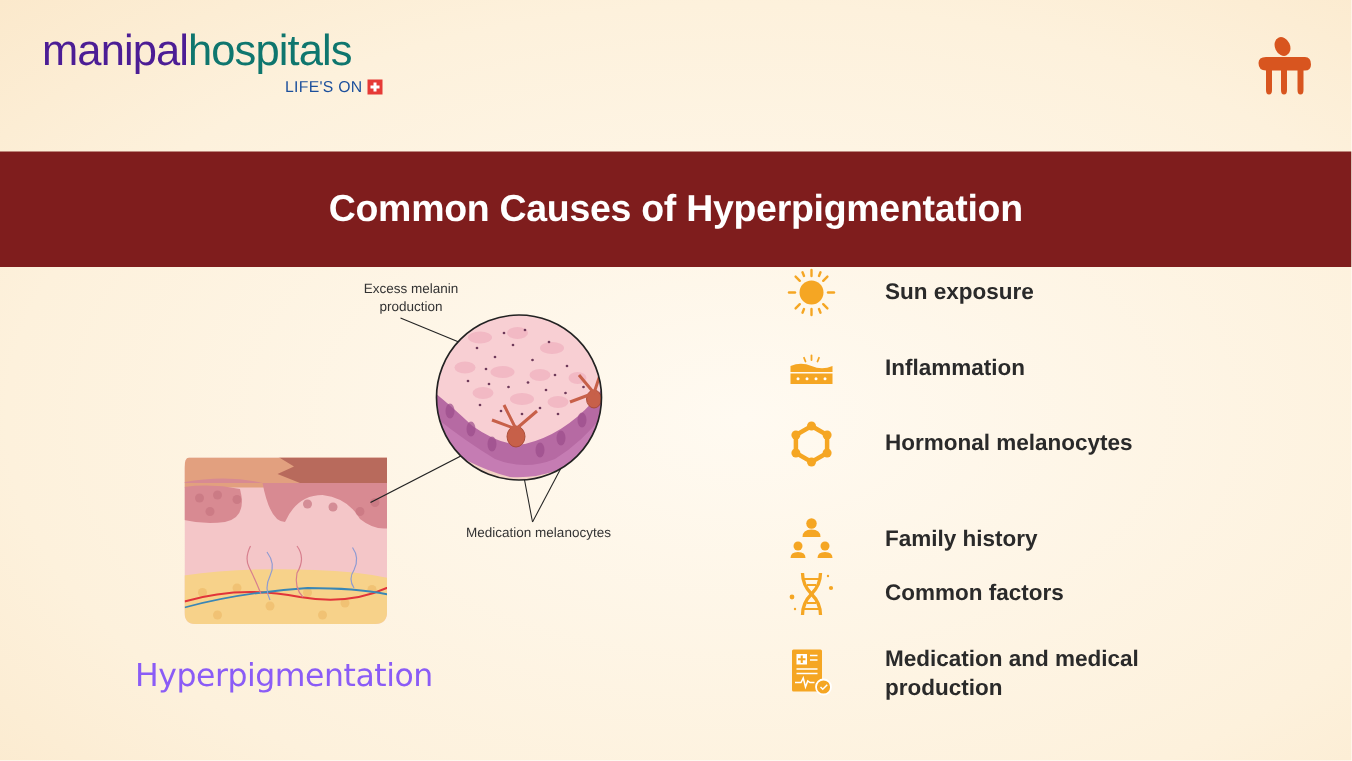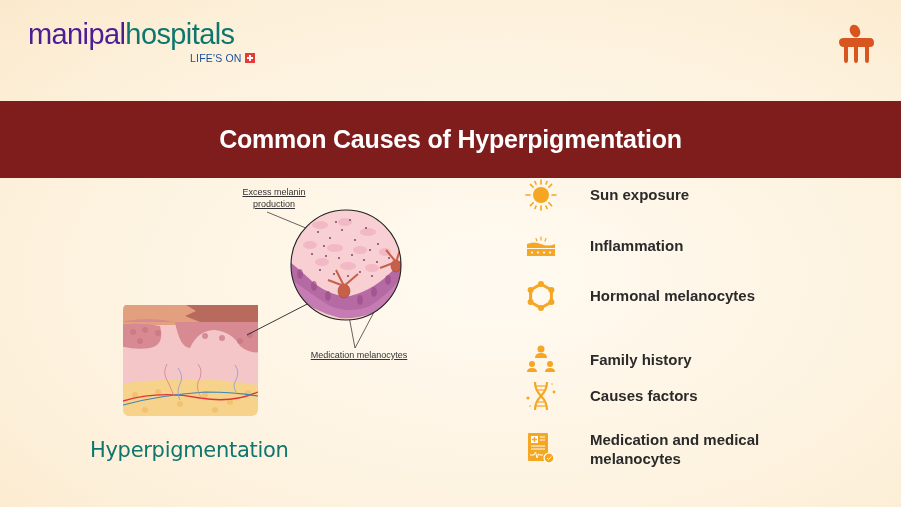--- a/index.html
+++ b/index.html
@@ -16,24 +16,24 @@
   .tagline { position: absolute; left: 178px; top: 52px; font-size: 10.5px; color: #1b4f9c; letter-spacing: 0.2px; display: flex; align-items: center; gap: 3px; margin-left: 12px; }
   .tag-cross { width: 10px; height: 10px; background: #e63a36; position: relative; display: inline-block; }
   .tag-cross::before { content: ""; position: absolute; left: 4px; top: 2px; width: 2px; height: 6px; background: #fff; }
   .tag-cross::after { content: ""; position: absolute; left: 2px; top: 4px; width: 6px; height: 2px; background: #fff; }
   .brand-mark { position: absolute; left: 836px; top: 24px; width: 40px; height: 42px; }
 
   .banner { position: absolute; left: 0; top: 89px; width: 901px; height: 77px; background: #7f1d1d; display: flex; align-items: center; justify-content: center; margin-top: 12px; }
   .banner-title { color: #ffffff; font-weight: bold; font-size: 25px; letter-spacing: -0.2px; }
 
   .illus { position: absolute; left: 0; top: 0; width: 901px; height: 507px; pointer-events: none; }
-  .callout { position: absolute; font-size: 9px; color: #333; text-align: center; line-height: 12px; text-decoration: underline; }
+  .callout { position: absolute; font-size: 9px; color: #333; text-align: center; line-height: 12px; }
   .callout-excess { left: 232px; top: 186px; width: 84px; }
   .callout-overactive { left: 304px; top: 349px; width: 110px; }
-  .illus-caption { position: absolute; left: 90px; top: 438px; font-family: "DejaVu Sans", sans-serif; font-size: 21px; color: #0f766e; letter-spacing: -0.3px; }
+  .illus-caption { position: absolute; left: 90px; top: 438px; font-family: "DejaVu Sans", sans-serif; font-size: 21px; color: #8b5cf6; letter-spacing: -0.3px; }
 
   .causes { position: absolute; left: 524px; top: 178px; width: 330px; }
   .cause { position: absolute; left: 0; display: flex; align-items: center; }
   .cause-icon { width: 34px; height: 34px; display: flex; align-items: center; justify-content: center; }
   .cause-label { position: absolute; left: 66px; font-size: 15px; font-weight: bold; color: #2a2a2a; white-space: nowrap; line-height: 19px; }
 </style>
 </head>
 <body>
 
 <div class="logo" data-name="manipal-hospitals-logo">
@@ -248,39 +248,39 @@
           <line x1="14" y1="23" x2="20" y2="23"></line>
           <line x1="12" y1="27" x2="22" y2="27"></line>
         </g>
       <g fill="#f5a623">
           <circle cx="4" cy="19" r="1.6"></circle>
           <circle cx="30" cy="13" r="1.4"></circle>
           <circle cx="28" cy="5" r="0.8"></circle>
           <circle cx="6" cy="27" r="0.8"></circle>
         </g>
     </svg>
-    <span class="cause-label" data-name="cause-label">Causes factors</span>
+    <span class="cause-label" data-name="cause-label">Common factors</span>
   </div>
 
   <div class="cause" style="top:253px;" data-name="cause-item-medication">
     <svg class="cause-icon" data-name="medical-report-icon" viewBox="0 0 34 34">
       <rect x="4" y="2" width="20" height="28" rx="1" fill="#f5a623"></rect>
       <rect x="7" y="5" width="7" height="7" fill="#fff"></rect>
       <path d="M10.5 6 L10.5 11 M8 8.5 L13 8.5" stroke="#f5a623" stroke-width="1.4"></path>
       <g stroke="#fff" stroke-width="1">
           <line x1="16" y1="6" x2="21" y2="6"></line>
           <line x1="16" y1="9" x2="21" y2="9"></line>
           <line x1="7" y1="15" x2="21" y2="15"></line>
           <line x1="7" y1="18" x2="21" y2="18"></line>
         </g>
       <path d="M6 24 L10 24 L11.5 21 L13 27 L14.5 23 L16 24 L19 24" stroke="#fff" stroke-width="1" fill="none"></path>
       <circle cx="25" cy="27" r="5" fill="#f5a623" stroke="#fff" stroke-width="1.2"></circle>
       <path d="M23 27 L24.5 28.5 L27.5 25.5" stroke="#fff" stroke-width="1" fill="none"></path>
     </svg>
-    <span class="cause-label" style="top:-2px;" data-name="cause-label">Medication and medical melanocytes</span>
+    <span class="cause-label" style="top:-2px;" data-name="cause-label">Medication and medical production</span>
   </div>
 </div>
 
 <style>
   .cause { height: 34px; }
   .cause-label { top: 7px; }
   [data-name="cause-item-medication"] .cause-label { width: 210px; white-space: normal; top: -1px !important; }
 </style>
 
 </body></html>

